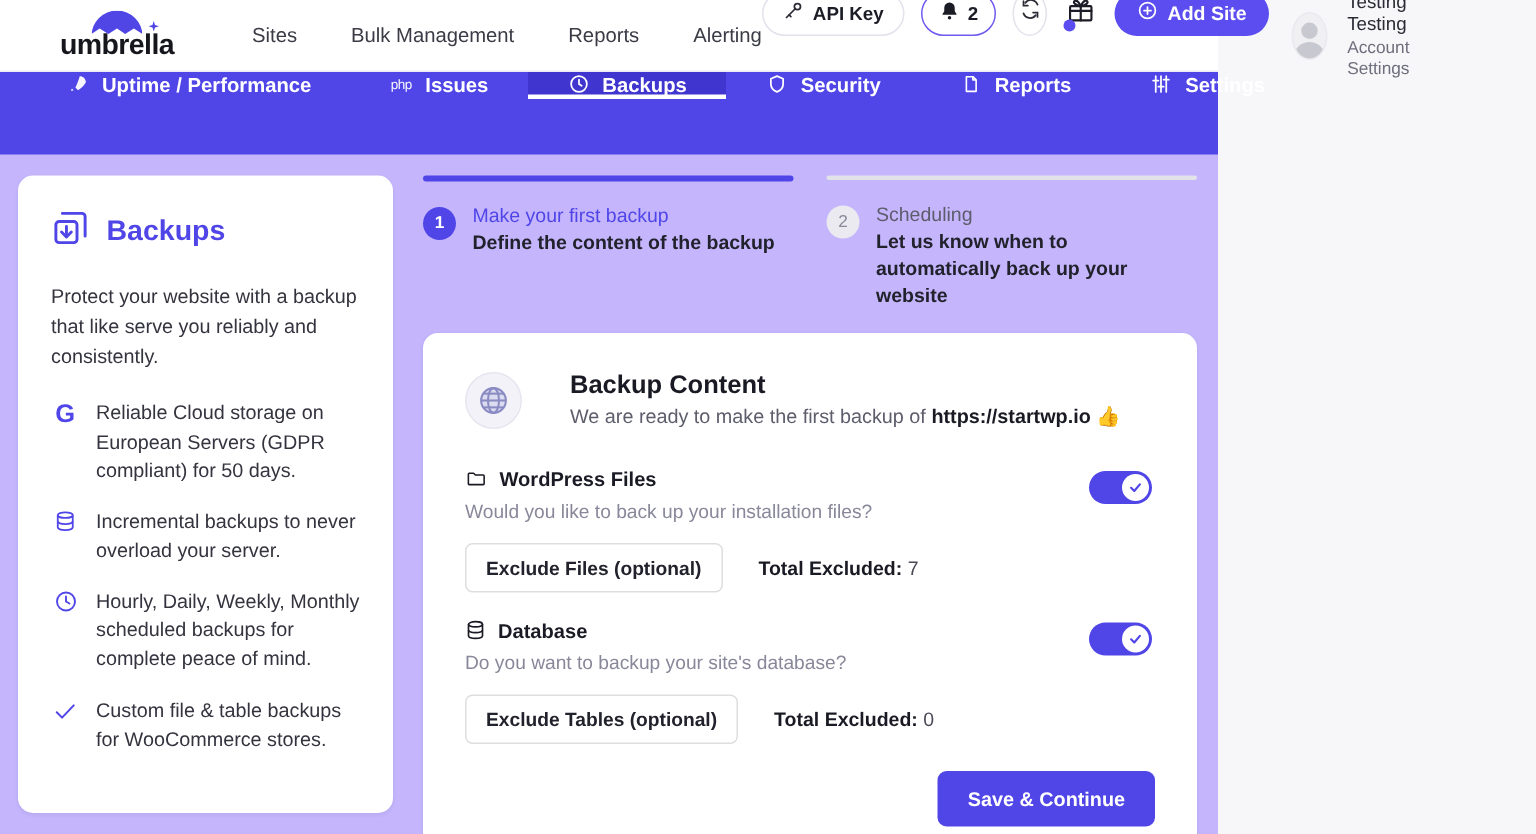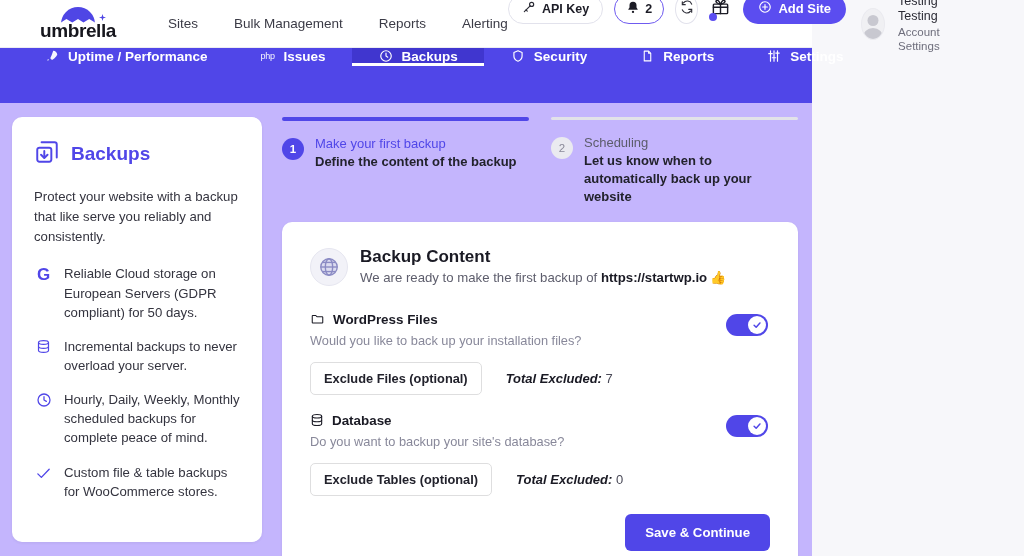--- a/index.html
+++ b/index.html
@@ -143,21 +143,21 @@
   .step-s { font-size: 13px; color: #22222c; font-weight: 700; line-height: 1.4; }
 
   
   .maincard {
     background: #fff; border-radius: 10px; flex: 1;
     box-shadow: 0 1px 3px rgba(25,25,50,.07);
     padding: 24px 28px 18px 28px;
     display: flex; flex-direction: column;
     position: relative;
   }
-  .bc-head { display: flex; align-items: center; gap: 12px; margin-bottom: 24px; }
+  .bc-head { display: flex; align-items: center; gap: 32px; margin-bottom: 24px; }
   .globe {
     width: 38px; height: 38px; border-radius: 50%;
     background: #f2f2f8; border: 1px solid #e6e6f0;
     display: flex; align-items: center; justify-content: center; flex-shrink: 0;
   }
   .bc-title { font-size: 17px; font-weight: 700; color: #1a1a24; line-height: 1.3; }
   .bc-sub { font-size: 13.2px; color: #5d5d6c; line-height: 1.45; }
   .bc-sub b { color: #1a1a24; font-weight: 700; }
 
   .section { margin-bottom: 18px; }
@@ -174,21 +174,21 @@
     width: 18px; height: 18px; border-radius: 50%; background: #fff;
     display: flex; align-items: center; justify-content: center;
   }
   .sec-row { display: flex; align-items: center; gap: 24px; margin-top: 14px; }
   .ghost-btn {
     border: 1px solid #dededf; background: #fff; border-radius: 5px;
     padding: 8px 13px; font-size: 12.8px; font-weight: 700; color: #22222c;
     font-family: "Liberation Sans", sans-serif; white-space: nowrap;
   }
   .total { font-size: 13px; color: #4a4a58; white-space: nowrap; }
-  .total b { color: #1a1a24; font-weight: 700; font-style: italic; }
+  .total b { color: #1a1a24; font-weight: 700; }
 
   .card-footer { margin-top: auto; display: flex; justify-content: flex-end; }
   .primary-btn {
     background: #5046e8; color: #fff; border: none; border-radius: 6px;
     padding: 11px 20px; font-size: 13.2px; font-weight: 700;
     font-family: "Liberation Sans", sans-serif; white-space: nowrap;
   }
   .emoji { font-size: 13px; }
 </style>
 </head>

